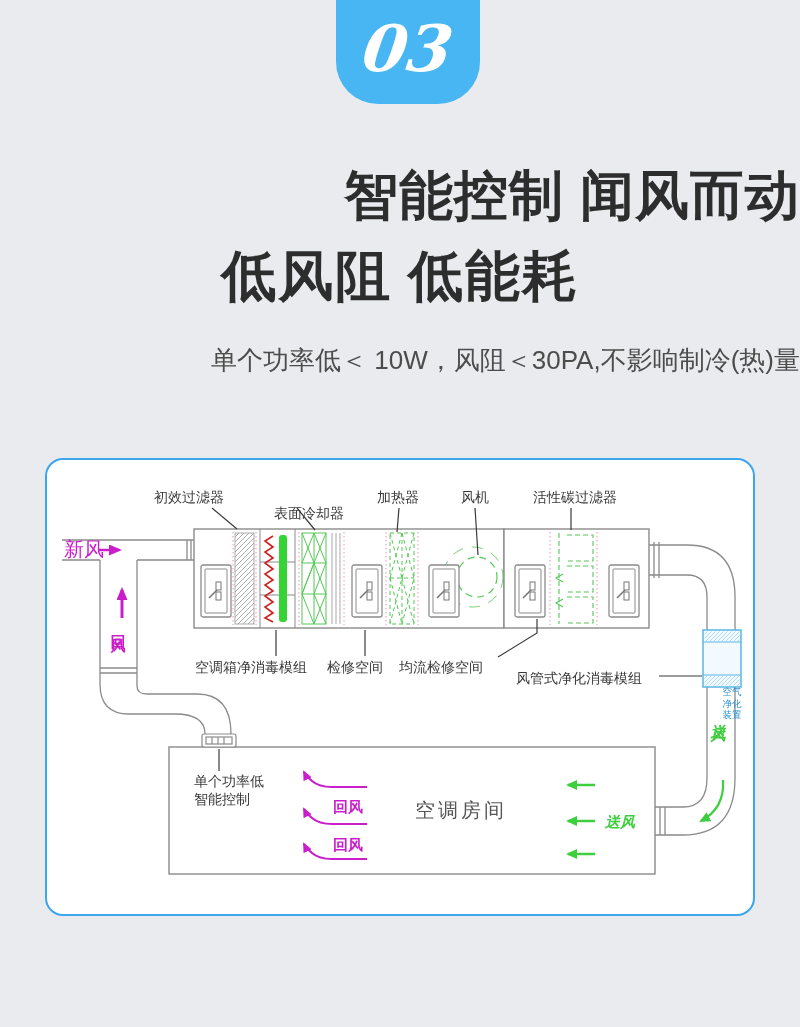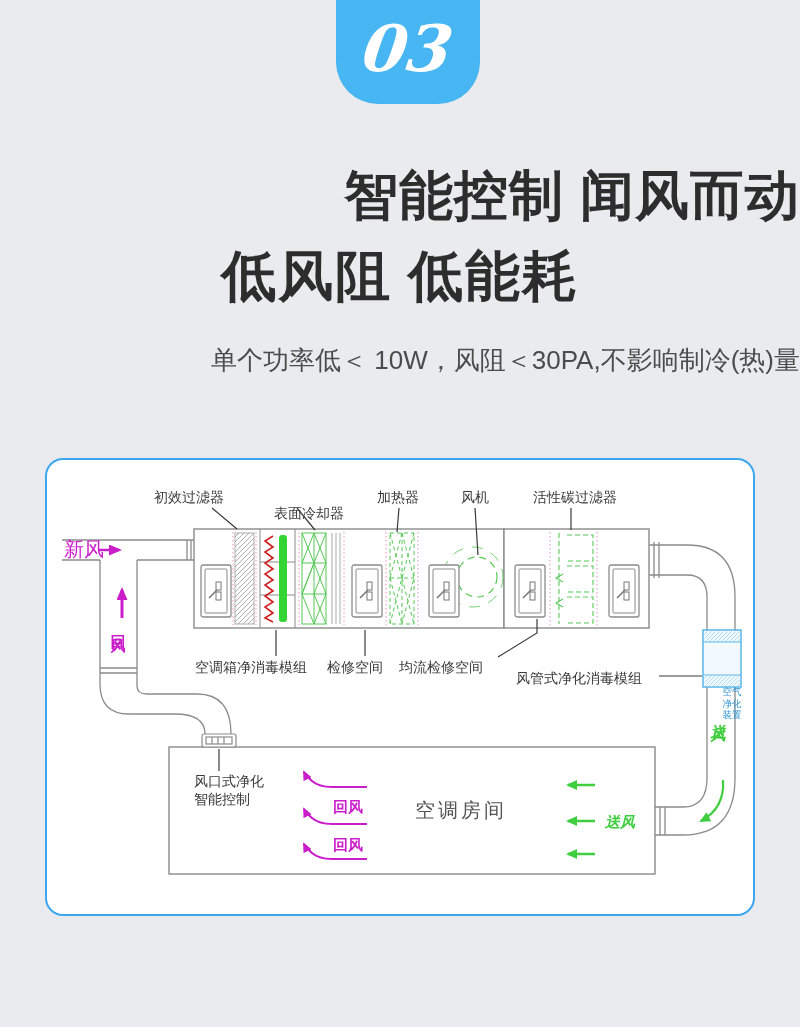--- a/index.html
+++ b/index.html
@@ -210,21 +210,21 @@
   <div class="dlabel" style="left:330px;top:28px;">加热器</div>
   <div class="dlabel" style="left:414px;top:28px;">风机</div>
   <div class="dlabel" style="left:486px;top:28px;">活性碳过滤器</div>
 
   <div class="dlabel" style="left:148px;top:198px;">空调箱净消毒模组</div>
   <div class="dlabel" style="left:280px;top:198px;">检修空间</div>
   <div class="dlabel" style="left:352px;top:198px;">均流检修空间</div>
   <div class="dlabel" style="left:469px;top:209px;">风管式净化消毒模组</div>
 
   <div class="dlabel" style="left:147px;top:312px;">
-    <div>风口式净化</div>
+    <div>单个功率低</div>
     <div>智能控制</div>
   </div>
 
   <div class="dlabel magenta fresh" style="left:17px;top:80px;">新风</div>
   <div class="dlabel magenta vtext vflow" style="left:62px;top:163px;">回风</div>
   <div class="dlabel green vtext vflow" style="left:662px;top:252px;">送风</div>
 
   <div class="pbox">
     <div>空气</div>
     <div>净化</div>

